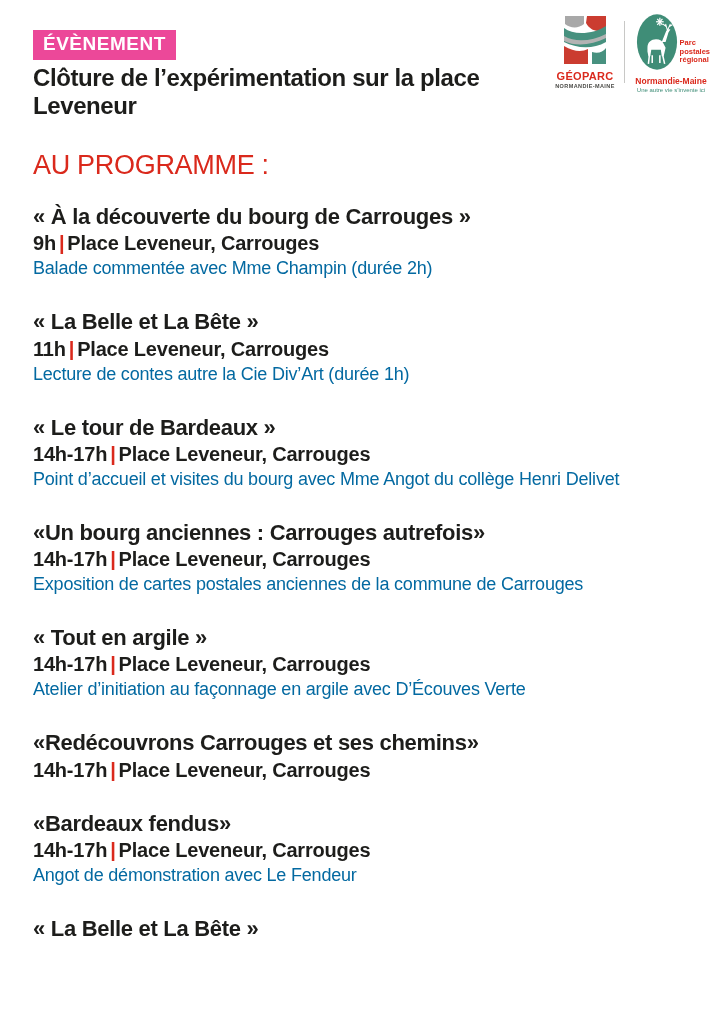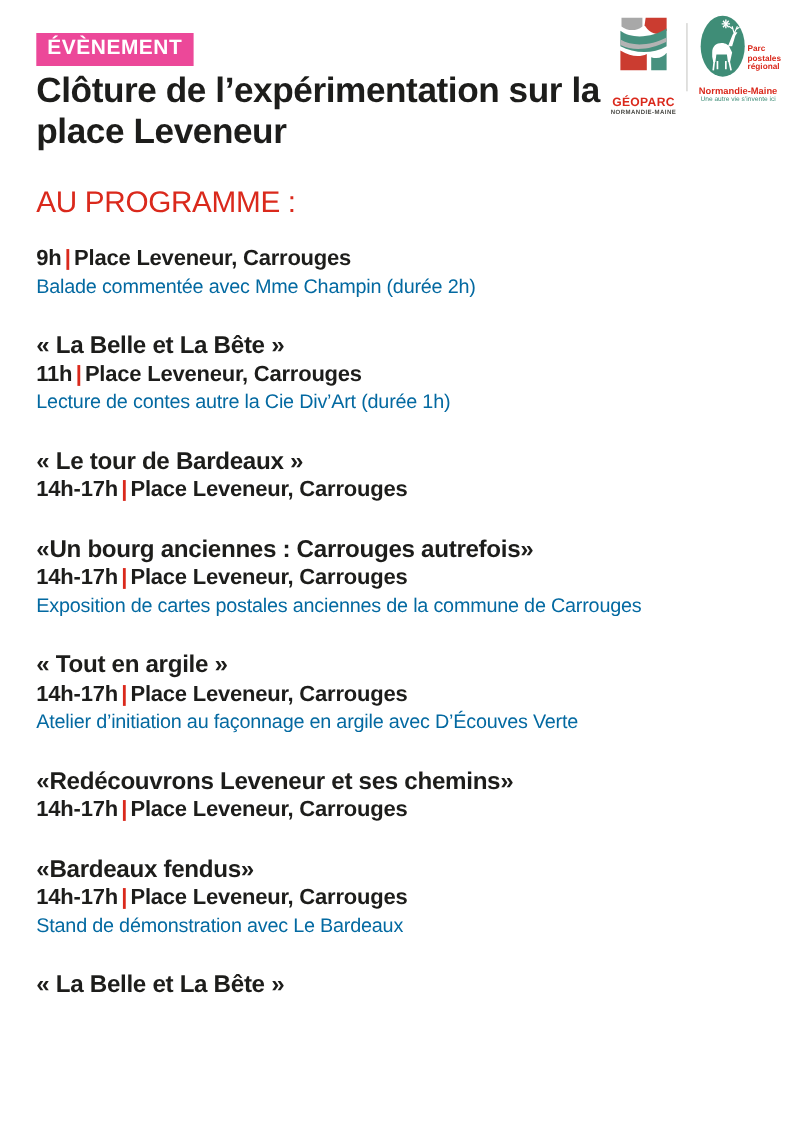--- a/index.html
+++ b/index.html
@@ -38,21 +38,21 @@
     display: flex;
     align-items: flex-start;
     gap: 7px;
   }
   .logo-geoparc { width: 64px; text-align: center; padding-top: 3px; }
   .logo-geoparc .geo-name {
     color: #da291c;
     font-weight: bold;
     font-size: 11px;
     letter-spacing: 0.3px;
-    margin-top: 18px;
+    margin-top: 2px;
   }
   .logo-geoparc .geo-region {
     color: #4a4a46;
     font-weight: bold;
     font-size: 5.5px;
     letter-spacing: 0.4px;
     margin-top: 1px;
   }
   .logo-divider {
     width: 1px;
@@ -85,21 +85,21 @@
   
   .title {
     font-size: 29px;
     font-weight: bold;
     line-height: 1.08;
     letter-spacing: -0.5px;
     margin: 24px 0 0 0;
     max-width: 575px;
   }
   .subtitle {
-    font-size: 32px;
+    font-size: 24px;
     font-weight: bold;
     line-height: 1.15;
     letter-spacing: -0.4px;
     margin: 4px 0 0 0;
     max-width: 548px;
   }
   .section-heading {
     color: #da291c;
     font-size: 27px;
     font-weight: normal;
@@ -193,56 +193,58 @@
   
   <h2 class="subtitle">Clôture de l’expérimentation sur la place Leveneur</h2>
 
   
   <h2 class="section-heading">AU PROGRAMME :</h2>
 
   
   <div class="events">
 
     <section class="event">
+      <h3 class="event-title">« À la découverte du bourg de Carrouges »</h3>
       <p class="event-meta"><span>9h</span><span class="pipe">|</span><span>Place Leveneur, Carrouges</span></p>
       <p class="event-desc">Balade commentée avec Mme Champin (durée 2h)</p>
     </section>
 
     <section class="event">
       <h3 class="event-title">« La Belle et La Bête »</h3>
       <p class="event-meta"><span>11h</span><span class="pipe">|</span><span>Place Leveneur, Carrouges</span></p>
       <p class="event-desc">Lecture de contes autre la Cie Div’Art (durée 1h)</p>
     </section>
 
     <section class="event">
       <h3 class="event-title">« Le tour de Bardeaux »</h3>
       <p class="event-meta"><span>14h-17h</span><span class="pipe">|</span><span>Place Leveneur, Carrouges</span></p>
+      <p class="event-desc">Point d’accueil et visites du bourg avec Mme Angot du collège Henri Delivet</p>
     </section>
 
     <section class="event">
       <h3 class="event-title">«Un bourg anciennes : Carrouges autrefois»</h3>
       <p class="event-meta"><span>14h-17h</span><span class="pipe">|</span><span>Place Leveneur, Carrouges</span></p>
       <p class="event-desc">Exposition de cartes postales anciennes de la commune de Carrouges</p>
     </section>
 
     <section class="event">
       <h3 class="event-title">« Tout en argile »</h3>
       <p class="event-meta"><span>14h-17h</span><span class="pipe">|</span><span>Place Leveneur, Carrouges</span></p>
       <p class="event-desc">Atelier d’initiation au façonnage en argile avec D’Écouves Verte</p>
     </section>
 
     <section class="event">
-      <h3 class="event-title">«Redécouvrons Leveneur et ses chemins»</h3>
+      <h3 class="event-title">«Redécouvrons Carrouges et ses chemins»</h3>
       <p class="event-meta"><span>14h-17h</span><span class="pipe">|</span><span>Place Leveneur, Carrouges</span></p>
     </section>
 
     <section class="event">
       <h3 class="event-title">«Bardeaux fendus»</h3>
       <p class="event-meta"><span>14h-17h</span><span class="pipe">|</span><span>Place Leveneur, Carrouges</span></p>
-      <p class="event-desc">Stand de démonstration avec Le Bardeaux</p>
+      <p class="event-desc">Angot de démonstration avec Le Fendeur</p>
     </section>
 
     <section class="event">
       <h3 class="event-title">« La Belle et La Bête »</h3>
       <p class="event-meta"></p>
 
     </section>
 
   </div>
 </div>

